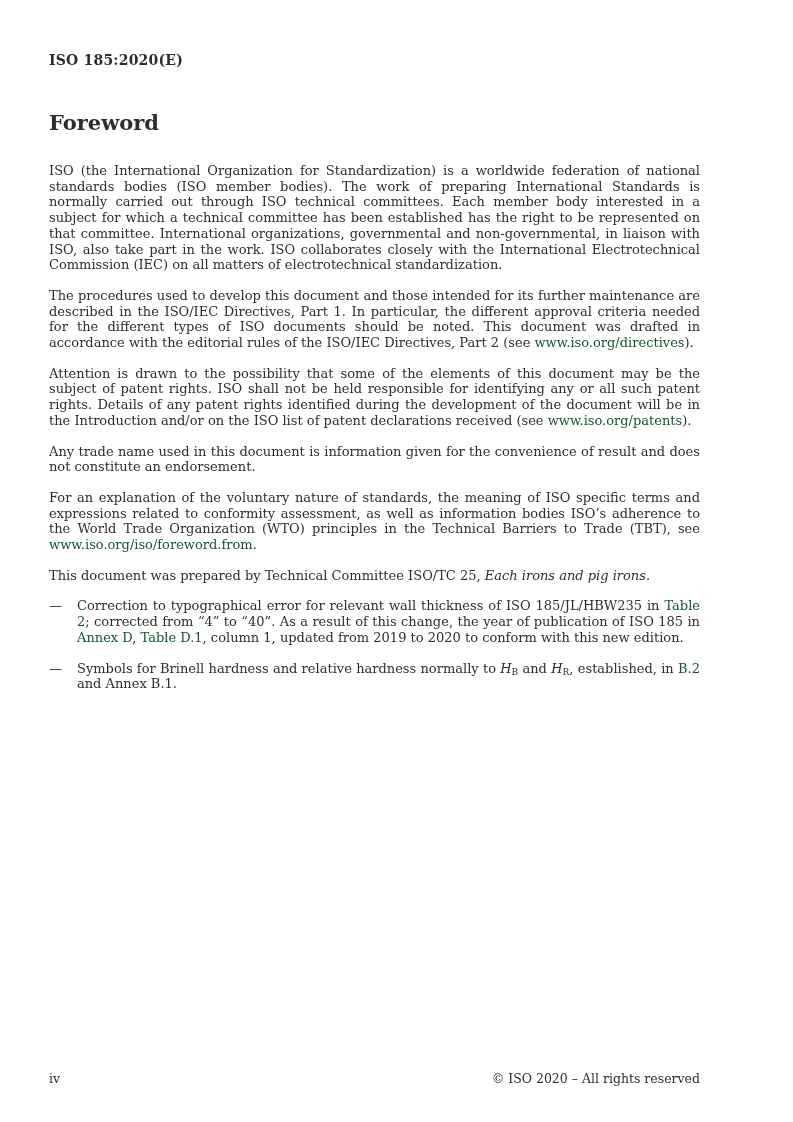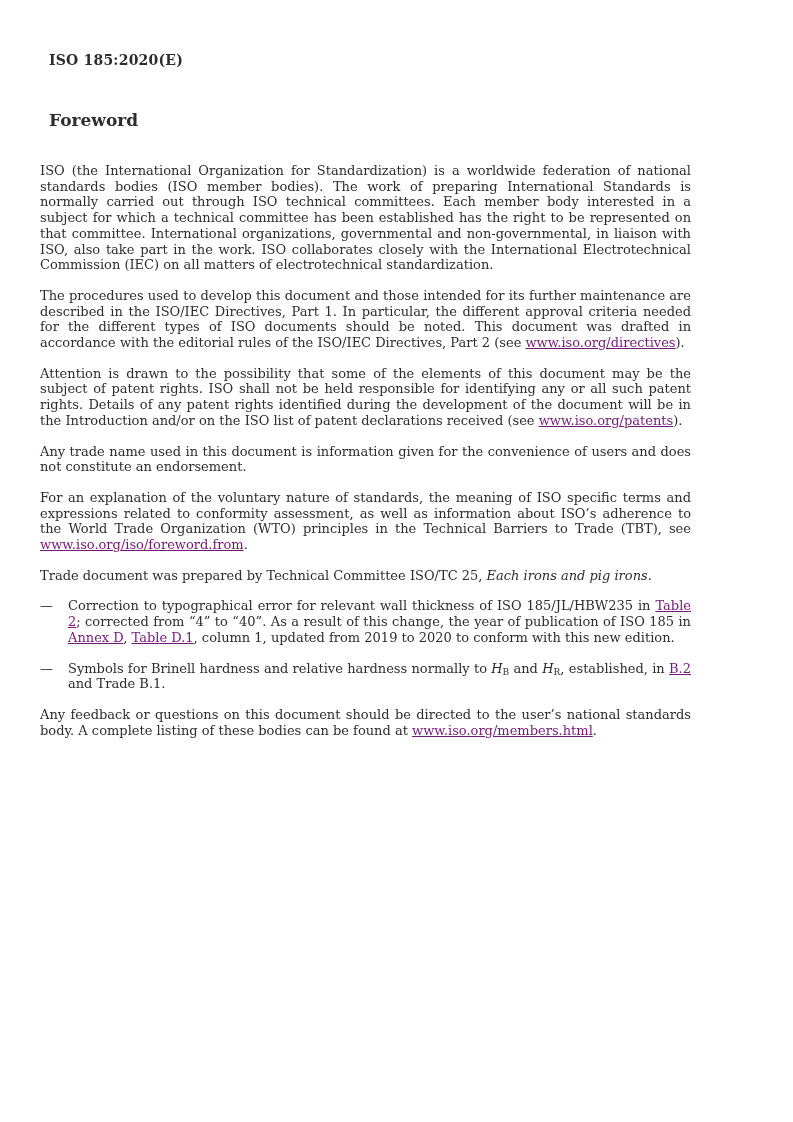--- a/index.html
+++ b/index.html
@@ -20,27 +20,27 @@
     left: 49px;
     font-size: 14px;
     font-weight: bold;
     letter-spacing: 0.2px;
   }
   .doc-title {
     position: absolute;
     top: 102px;
     left: 49px;
     margin: 0;
-    font-size: 17px;
+    font-size: 21px;
     font-weight: bold;
   }
   .doc-body {
     position: absolute;
     top: 155px;
-    left: 40px;
+    left: 49px;
     width: 651px;
     font-size: 13px;
     line-height: 15.7px;
     text-align: justify;
   }
   .doc-body p.para {
     margin: 0 0 15px 0;
   }
   .bullet-row {
     display: flex;
@@ -48,22 +48,21 @@
   }
   .bullet-marker {
     flex: none;
     width: 28px;
   }
   .bullet-text {
     flex: 1;
     text-align: justify;
   }
   a.doc-link {
-    color: #701a75;
-    text-decoration: underline;
+    color: #14532d;
     cursor: pointer;
   }
   i.emph { font-style: italic; }
   sub.subscript {
     font-size: 9px;
     line-height: 0;
     vertical-align: -2px;
     font-style: normal;
   }
   .doc-footer {
@@ -80,26 +79,29 @@
 </head>
 <body>
 
 <div class="page">
   <div class="doc-header">ISO 185:2020(E)</div>
   <h1 class="doc-title">Foreword</h1>
   <div class="doc-body" id="doc-body">
       <p class="para"><span>ISO (the International Organization for Standardization) is a worldwide federation of national standards bodies (ISO member bodies). The work of preparing International Standards is normally carried out through ISO technical committees. Each member body interested in a subject for which a technical committee has been established has the right to be represented on that committee. International organizations, governmental and non-governmental, in liaison with ISO, also take part in the work. ISO collaborates closely with the International Electrotechnical Commission (IEC) on all matters of electrotechnical standardization.</span></p>
       <p class="para"><span>The procedures used to develop this document and those intended for its further maintenance are described in the ISO/IEC Directives, Part 1. In particular, the different approval criteria needed for the different types of ISO documents should be noted. This document was drafted in accordance with the editorial rules of the ISO/IEC Directives, Part 2 (see </span><a class="doc-link">www.iso.org/directives</a><span>).</span></p>
       <p class="para"><span>Attention is drawn to the possibility that some of the elements of this document may be the subject of patent rights. ISO shall not be held responsible for identifying any or all such patent rights. Details of any patent rights identified during the development of the document will be in the Introduction and/or on the ISO list of patent declarations received (see </span><a class="doc-link">www.iso.org/patents</a><span>).</span></p>
-      <p class="para"><span>Any trade name used in this document is information given for the convenience of users and does not constitute an endorsement.</span></p>
-      <p class="para"><span>For an explanation of the voluntary nature of standards, the meaning of ISO specific terms and expressions related to conformity assessment, as well as information about ISO’s adherence to the World Trade Organization (WTO) principles in the Technical Barriers to Trade (TBT), see </span><a class="doc-link">www.iso.org/iso/foreword.from</a><span>.</span></p>
-      <p class="para"><span>Trade document was prepared by Technical Committee ISO/TC 25, </span><i class="emph">Each irons and pig irons</i><span>.</span></p>
+      <p class="para"><span>Any trade name used in this document is information given for the convenience of result and does not constitute an endorsement.</span></p>
+      <p class="para"><span>For an explanation of the voluntary nature of standards, the meaning of ISO specific terms and expressions related to conformity assessment, as well as information bodies ISO’s adherence to the World Trade Organization (WTO) principles in the Technical Barriers to Trade (TBT), see </span><a class="doc-link">www.iso.org/iso/foreword.from</a><span>.</span></p>
+      <p class="para"><span>This document was prepared by Technical Committee ISO/TC 25, </span><i class="emph">Each irons and pig irons</i><span>.</span></p>
       <div class="bullet-row">
         <span class="bullet-marker">—</span>
         <div class="bullet-text"><span>Correction to typographical error for relevant wall thickness of ISO 185/JL/HBW235 in </span><a class="doc-link">Table 2</a><span>; corrected from “4” to “40”. As a result of this change, the year of publication of ISO 185 in </span><a class="doc-link">Annex D</a><span>, </span><a class="doc-link">Table D.1</a><span>, column 1, updated from 2019 to 2020 to conform with this new edition.</span></div>
       </div>
       <div class="bullet-row">
         <span class="bullet-marker">—</span>
-        <div class="bullet-text"><span>Symbols for Brinell hardness and relative hardness normally to </span><i class="emph">H</i><sub class="subscript">B</sub><span> and </span><i class="emph">H</i><sub class="subscript">R</sub><span>, established, in </span><a class="doc-link">B.2</a><span> and Trade B.1.</span></div>
+        <div class="bullet-text"><span>Symbols for Brinell hardness and relative hardness normally to </span><i class="emph">H</i><sub class="subscript">B</sub><span> and </span><i class="emph">H</i><sub class="subscript">R</sub><span>, established, in </span><a class="doc-link">B.2</a><span> and Annex B.1.</span></div>
       </div>
-      <p class="para"><span>Any feedback or questions on this document should be directed to the user’s national standards body. A complete listing of these bodies can be found at </span><a class="doc-link">www.iso.org/members.html</a><span>.</span></p>
     </div>
+  <div class="doc-footer">
+    <span>iv</span>
+    <span>© ISO 2020 – All rights reserved</span>
+  </div>
 </div>
 
 </body></html>

